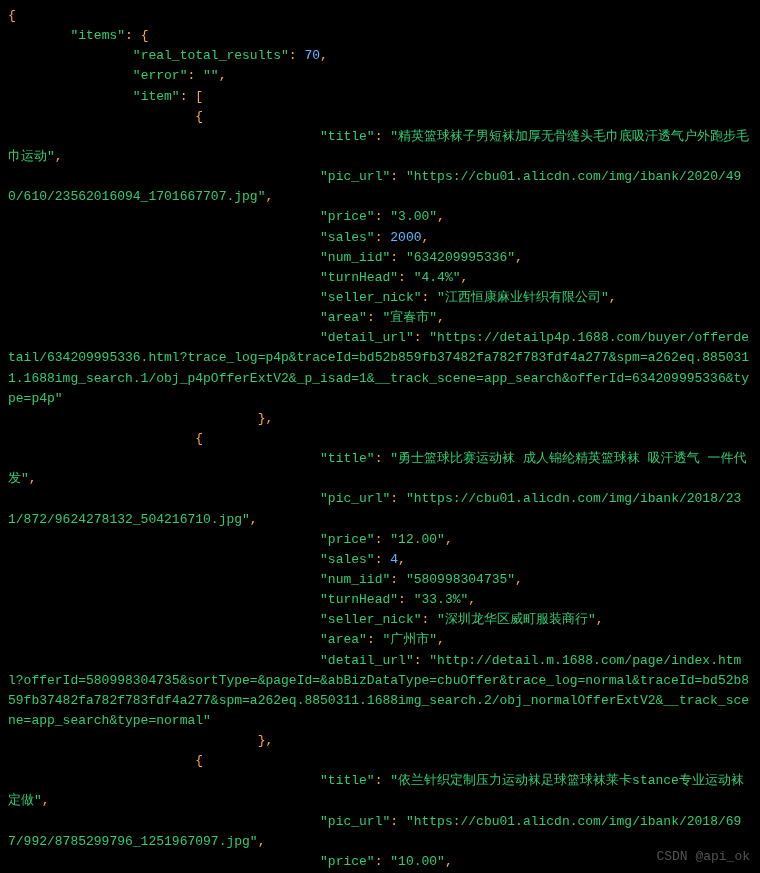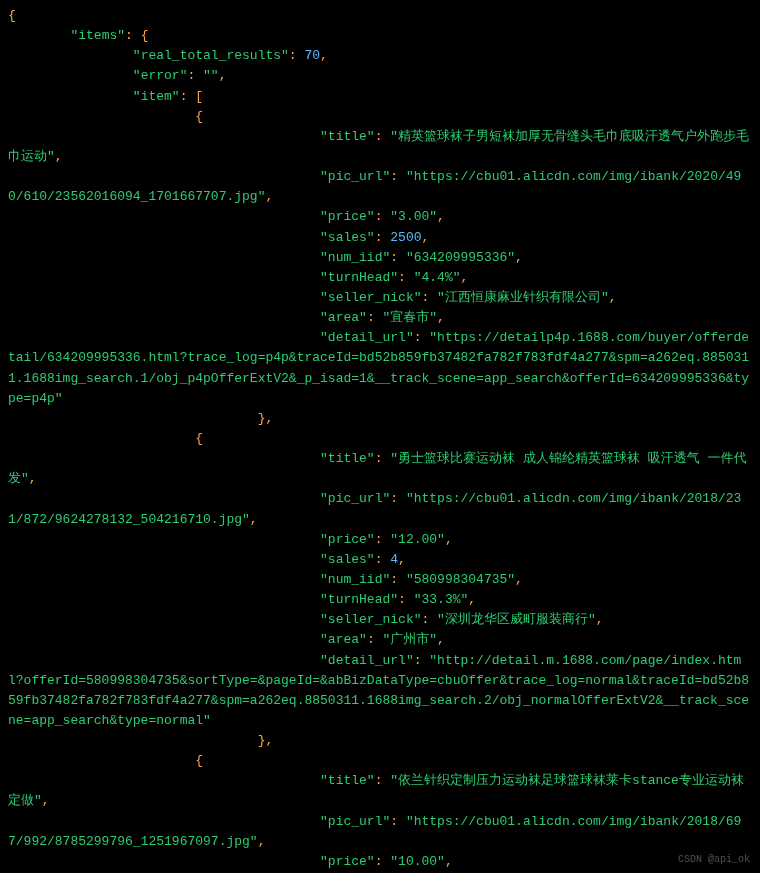--- a/index.html
+++ b/index.html
@@ -19,38 +19,38 @@
     word-break: break-all;
   }
   .pu   { color: #ffa640; }     
   .key  { color: #2ecc71; }    
   .str  { color: #2ecc71; }    
   .num  { color: #5bb8ff; }    
   .watermark {
     position: fixed;
     right: 10px;
     bottom: 6px;
-    font-size: 10px;
+    font-size: 13px;
     color: #888;
     opacity: 0.6;
   }
 </style>
 </head>
 <body>
 
 <div class="wrap"><span class="pu">{</span>
 <span>        </span><span class="key">"items"</span><span class="pu">: </span><span class="pu">{</span>
 <span>                </span><span class="key">"real_total_results"</span><span class="pu">: </span><span class="num">70</span><span class="pu">,</span>
 <span>                </span><span class="key">"error"</span><span class="pu">: </span><span class="str">""</span><span class="pu">,</span>
 <span>                </span><span class="key">"item"</span><span class="pu">: </span><span class="pu">[</span>
 <span>                        </span><span class="pu">{</span>
 <span>                                        </span><span class="key">"title"</span><span class="pu">: </span><span class="str">"精英篮球袜子男短袜加厚无骨缝头毛巾底吸汗透气户外跑步毛巾运动"</span><span class="pu">,</span>
 <span>                                        </span><span class="key">"pic_url"</span><span class="pu">: </span><span class="str">"https://cbu01.alicdn.com/img/ibank/2020/490/610/23562016094_1701667707.jpg"</span><span class="pu">,</span>
 <span>                                        </span><span class="key">"price"</span><span class="pu">: </span><span class="str">"3.00"</span><span class="pu">,</span>
-<span>                                        </span><span class="key">"sales"</span><span class="pu">: </span><span class="num">2500</span><span class="pu">,</span>
+<span>                                        </span><span class="key">"sales"</span><span class="pu">: </span><span class="num">2000</span><span class="pu">,</span>
 <span>                                        </span><span class="key">"num_iid"</span><span class="pu">: </span><span class="str">"634209995336"</span><span class="pu">,</span>
 <span>                                        </span><span class="key">"turnHead"</span><span class="pu">: </span><span class="str">"4.4%"</span><span class="pu">,</span>
 <span>                                        </span><span class="key">"seller_nick"</span><span class="pu">: </span><span class="str">"江西恒康麻业针织有限公司"</span><span class="pu">,</span>
 <span>                                        </span><span class="key">"area"</span><span class="pu">: </span><span class="str">"宜春市"</span><span class="pu">,</span>
 <span>                                        </span><span class="key">"detail_url"</span><span class="pu">: </span><span class="str">"https://detailp4p.1688.com/buyer/offerdetail/634209995336.html?trace_log=p4p&amp;traceId=bd52b859fb37482fa782f783fdf4a277&amp;spm=a262eq.8850311.1688img_search.1/obj_p4pOfferExtV2&amp;_p_isad=1&amp;__track_scene=app_search&amp;offerId=634209995336&amp;type=p4p"</span>
 <span>                                </span><span class="pu">},</span>
 <span>                        </span><span class="pu">{</span>
 <span>                                        </span><span class="key">"title"</span><span class="pu">: </span><span class="str">"勇士篮球比赛运动袜 成人锦纶精英篮球袜 吸汗透气 一件代发"</span><span class="pu">,</span>
 <span>                                        </span><span class="key">"pic_url"</span><span class="pu">: </span><span class="str">"https://cbu01.alicdn.com/img/ibank/2018/231/872/9624278132_504216710.jpg"</span><span class="pu">,</span>
 <span>                                        </span><span class="key">"price"</span><span class="pu">: </span><span class="str">"12.00"</span><span class="pu">,</span>

